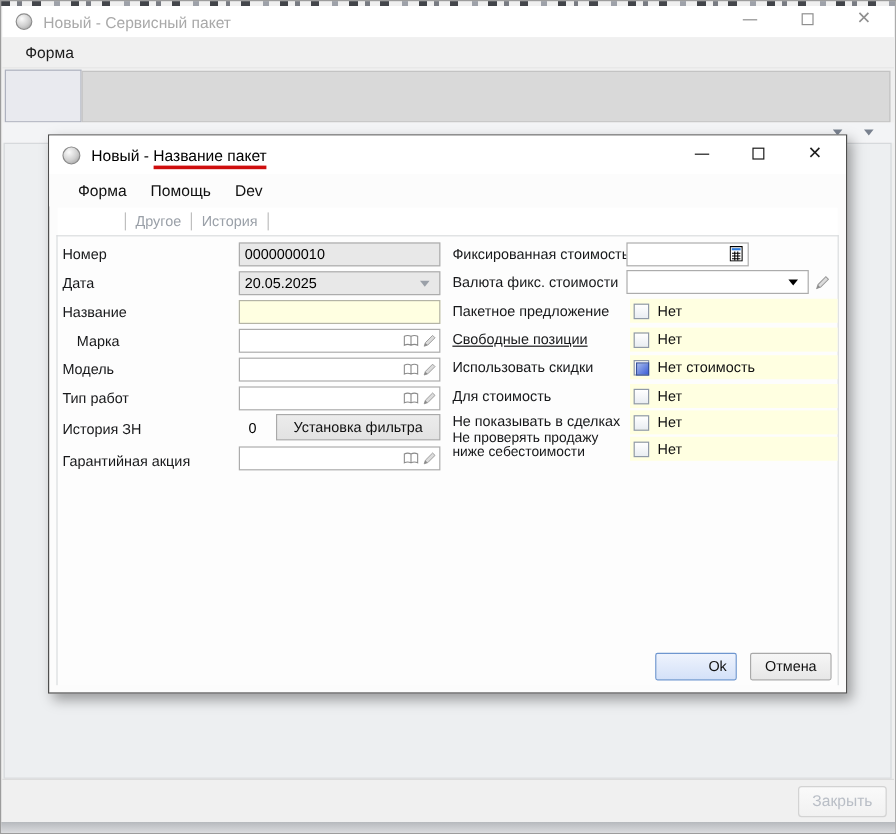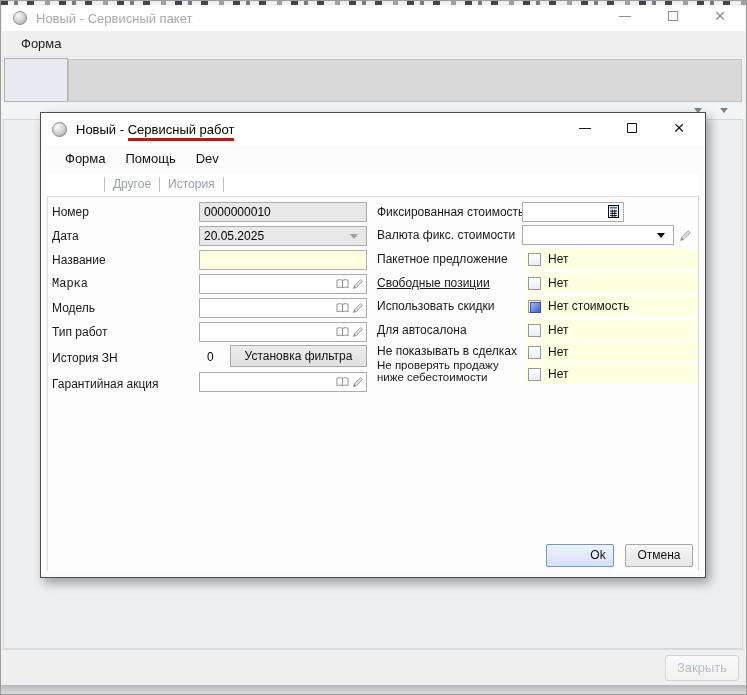--- a/index.html
+++ b/index.html
@@ -137,21 +137,21 @@
   <div class="bg-footer">
     <div class="btn-disabled">Закрыть</div>
   </div>
   <div class="bg-bottom-band"></div>
 </div>
 
 <div class="dialog">
 
   <div class="dlg-titlebar">
     <span class="dlg-icon"></span>
-    <span class="dlg-title"><span>Новый - </span><span class="emph">Сервисный работ</span></span>
+    <span class="dlg-title"><span>Новый - </span><span class="emph">Название пакет</span></span>
   </div>
   <div class="win-btn dlg-win-btn" style="left:532px;">
       <span class="glyph-min"></span>
     </div>
   <div class="win-btn dlg-win-btn" style="left:579px;">
       <span class="glyph-max"></span>
     </div>
   <div class="win-btn dlg-win-btn" style="left:626px;">
       <span class="glyph-close">×</span>
     </div>
@@ -178,21 +178,21 @@
 
     <span class="f-label" style="left:4px;top:32px;">Дата</span>
     <input class="inp ro" style="left: 151px; top: 29px; width: 168px;" readonly="" value="20.05.2025">
     <span class="icon-slot" style="left:302px;top:37px;">
         <span class="combo-arrow dis"></span>
       </span>
 
     <span class="f-label" style="left:4px;top:56px;">Название</span>
     <input class="inp yellow" style="left: 151px; top: 53px; width: 168px;" value="">
 
-    <span class="f-label" style="left:4px;top:80px;font-family:Liberation Mono, monospace;">Марка</span>
+    <span class="f-label" style="left:16px;top:80px;">Марка</span>
     <input class="inp" style="left: 151px; top: 77px; width: 168px; padding-right: 32px;" value="">
     <span class="icon-slot" style="left:288px;top:81px;">
       <svg width="13" height="12" viewBox="0 0 14 12">
           <path d="M1 2 Q4 0.5 7 2 Q10 0.5 13 2 V10 Q10 8.5 7 10 Q4 8.5 1 10 Z M7 2 V10" fill="none" stroke="#8a8a8a"></path>
         </svg>
       <svg width="12" height="12" viewBox="0 0 12 12">
           <path d="M1.5 10.5 L2.5 7.5 L8.5 1.5 L10.5 3.5 L4.5 9.5 Z" fill="#dcdcdc" stroke="#9a9a9a" stroke-width="0.8"></path>
           <path d="M1.5 10.5 L2.5 7.8 L4.2 9.5 Z" fill="#8a8a8a"></path>
         </svg>
     </span>
@@ -270,21 +270,21 @@
       <span class="cb"></span>
       <span>Нет</span>
     </div>
 
     <span class="f-label" style="left:329px;top:102px;">Использовать скидки</span>
     <div class="chk-row" style="top:99px;">
       <span class="cb ind"></span>
       <span>Нет стоимость</span>
     </div>
 
-    <span class="f-label" style="left:329px;top:126px;">Для автосалона</span>
+    <span class="f-label" style="left:329px;top:126px;">Для стоимость</span>
     <div class="chk-row" style="top:123px;">
       <span class="cb"></span>
       <span>Нет</span>
     </div>
 
     <span class="f-label" style="left:329px;top:147px;">Не показывать в сделках</span>
     <div class="chk-row" style="top:145px;">
       <span class="cb"></span>
       <span>Нет</span>
     </div>

